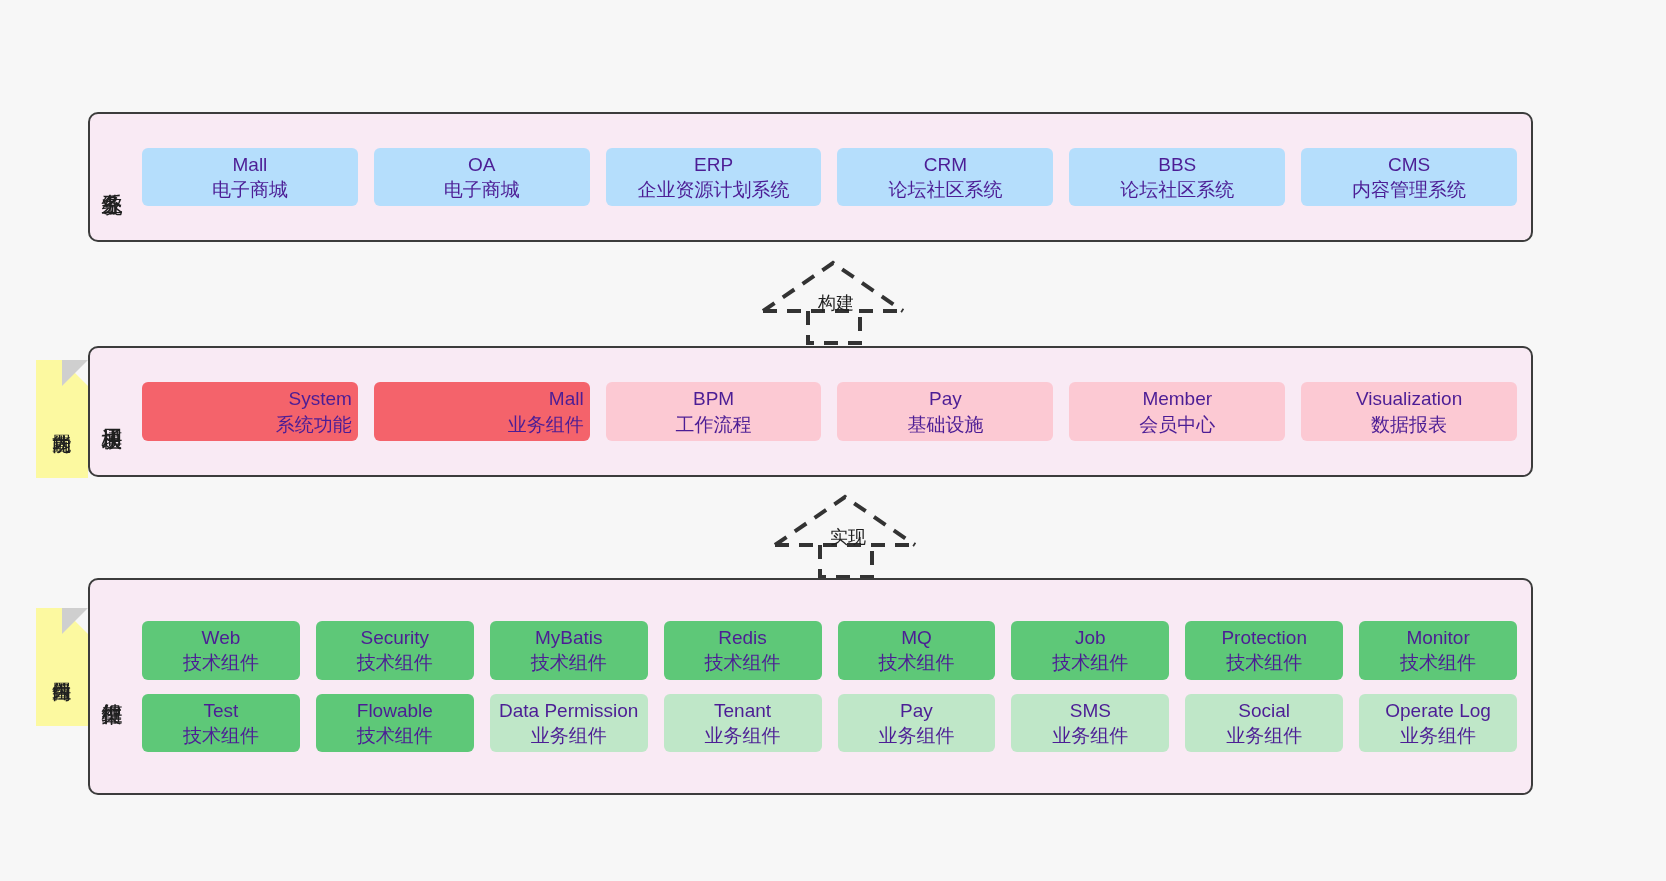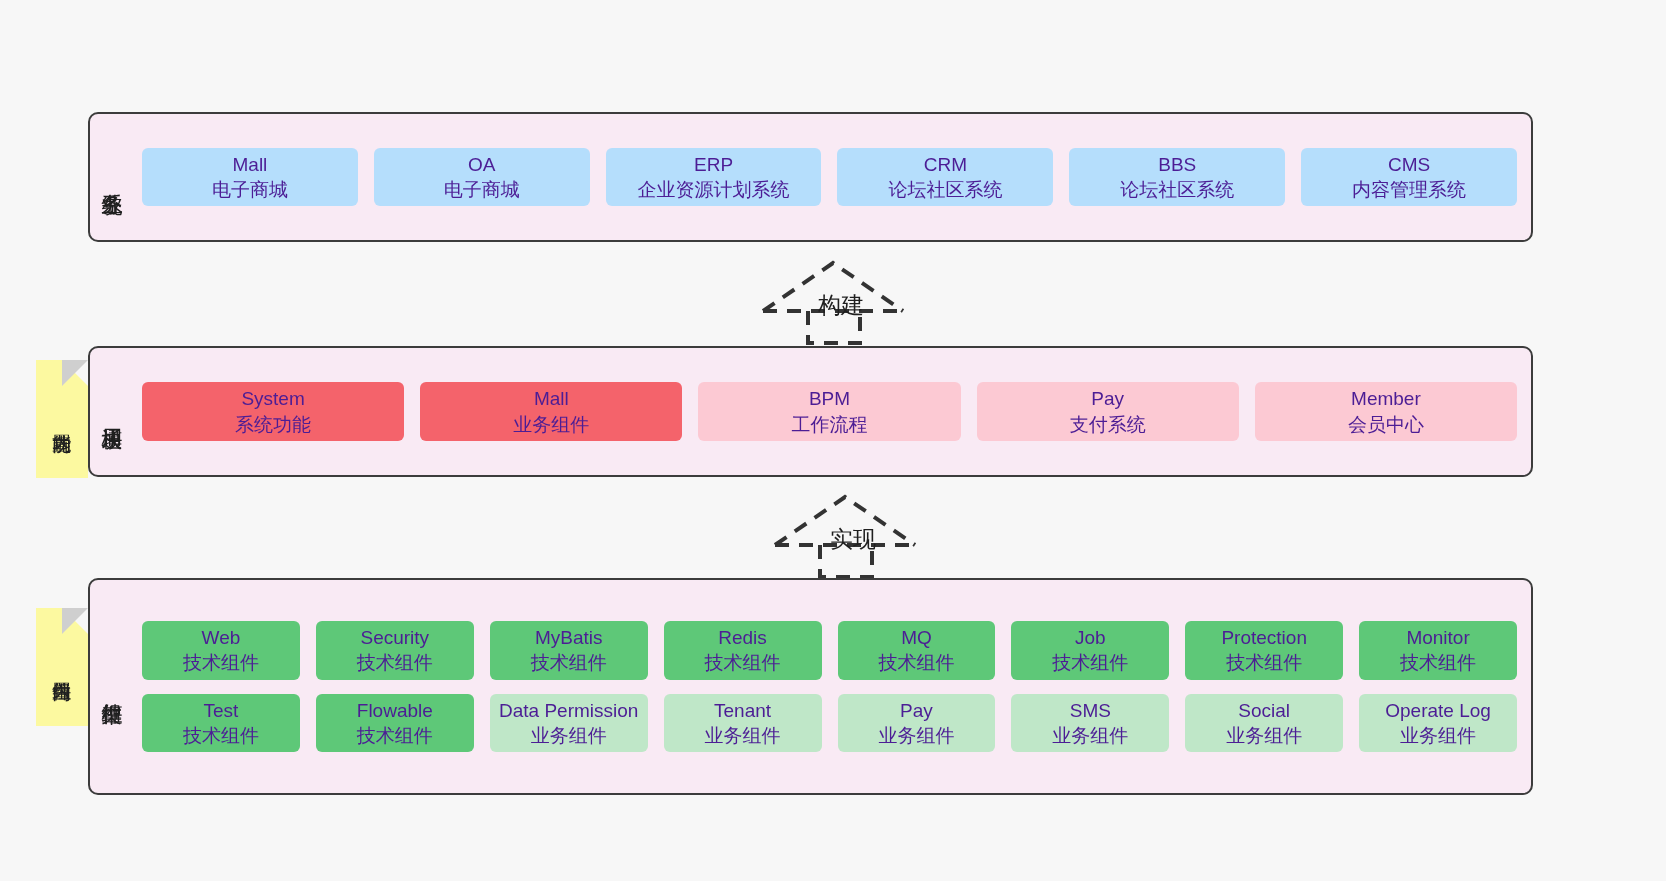--- a/index.html
+++ b/index.html
@@ -80,21 +80,21 @@
     line-height: 1.32;
     color: #4c1d95;
     padding: 4px 6px;
     box-sizing: border-box;
   }
   .node .en { white-space: nowrap; }
   .node .cn { white-space: nowrap; }
   .node.wrap-en .en { white-space: normal; }
 
   .c-blue        { background: #b5defc; }
-  .c-red         { background: #f4636b; }
+  .c-red         { background: #f4636b; align-items: flex-end; }
   .c-pink        { background: #fcc9d3; justify-content: space-between; }
   .c-green       { background: #5ec878; }
   .c-lightgreen  { background: #bfe7c8; }
 
   
   .note {
     position: absolute;
     background: #fcf9a0;
     box-sizing: border-box;
     display: flex;
@@ -129,21 +129,21 @@
   }
 
   
   .arrow {
     position: absolute;
     pointer-events: none;
   }
   .arrow svg { display: block; overflow: visible; }
   .arrow-label {
     position: absolute;
-    font-size: 23px;
+    font-size: 18px;
     color: #1f1f1f;
     background: transparent;
     white-space: nowrap;
     line-height: 1;
   }
 </style>
 </head>
 <body>
 
 <div class="layer" id="layer-business" style="left:88px; top:112px; width:1445px; height:130px;">
@@ -199,25 +199,29 @@
     <div class="node c-red">
       <span class="en">Mall</span>
       <span class="cn">业务组件</span>
     </div>
     <div class="node c-pink">
       <span class="en">BPM</span>
       <span class="cn">工作流程</span>
     </div>
     <div class="node c-pink">
       <span class="en">Pay</span>
-      <span class="cn">支付系统</span>
+      <span class="cn">基础设施</span>
     </div>
     <div class="node c-pink">
       <span class="en">Member</span>
       <span class="cn">会员中心</span>
+    </div>
+    <div class="node c-pink">
+      <span class="en">Visualization</span>
+      <span class="cn">数据报表</span>
     </div>
   </div>
 </div>
 
 <div class="arrow" style="left:772px; top:492px; width:150px; height:88px;">
   <svg width="150" height="88" viewBox="0 0 150 88">
     <polyline points="3,53 73,5 143,53" fill="none" stroke="#333333" stroke-width="4" stroke-dasharray="14,10" stroke-linecap="butt"></polyline>
     <polyline points="3,53 143,53" fill="none" stroke="#333333" stroke-width="4" stroke-dasharray="14,10" stroke-linecap="butt"></polyline>
     <polyline points="48,53 48,85 100,85 100,53" fill="none" stroke="#333333" stroke-width="4" stroke-dasharray="14,10" stroke-linecap="butt"></polyline>
   </svg>

